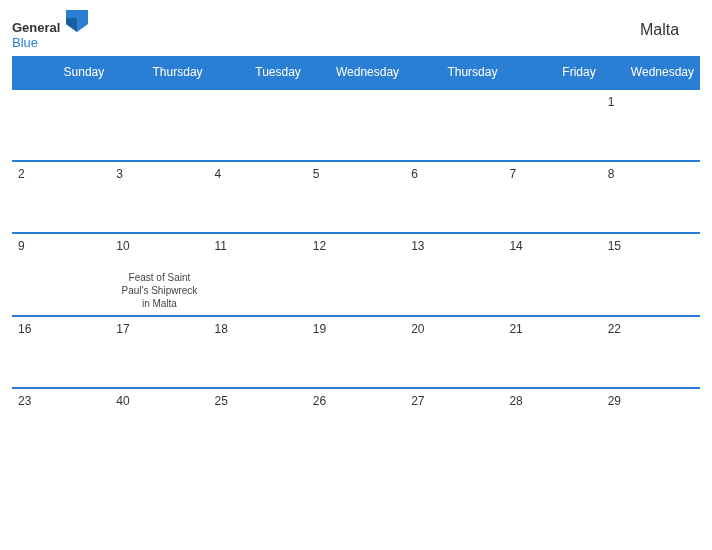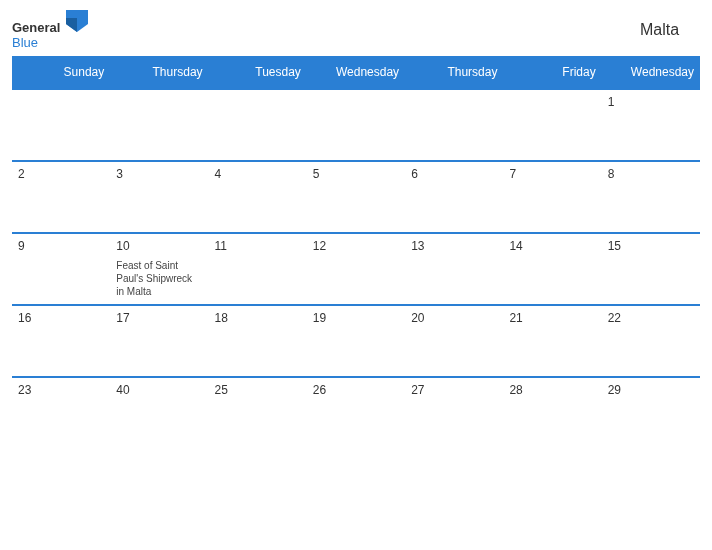--- a/index.html
+++ b/index.html
@@ -85,21 +85,22 @@
     .day-number {
       font-size: 12px;
       color: #333;
       display: block;
       margin-bottom: 2px;
     }
     .event-text {
       font-size: 10px;
       color: #444;
       line-height: 1.3;
-      margin-top: 6px;
+      margin-top: 18px;
+      text-align: center;
     }
   </style>
 </head>
 <body>
 
 <div class="calendar-container">
   <div class="header">
     <div class="logo">
       <div>
         <span class="logo-general">General</span>

